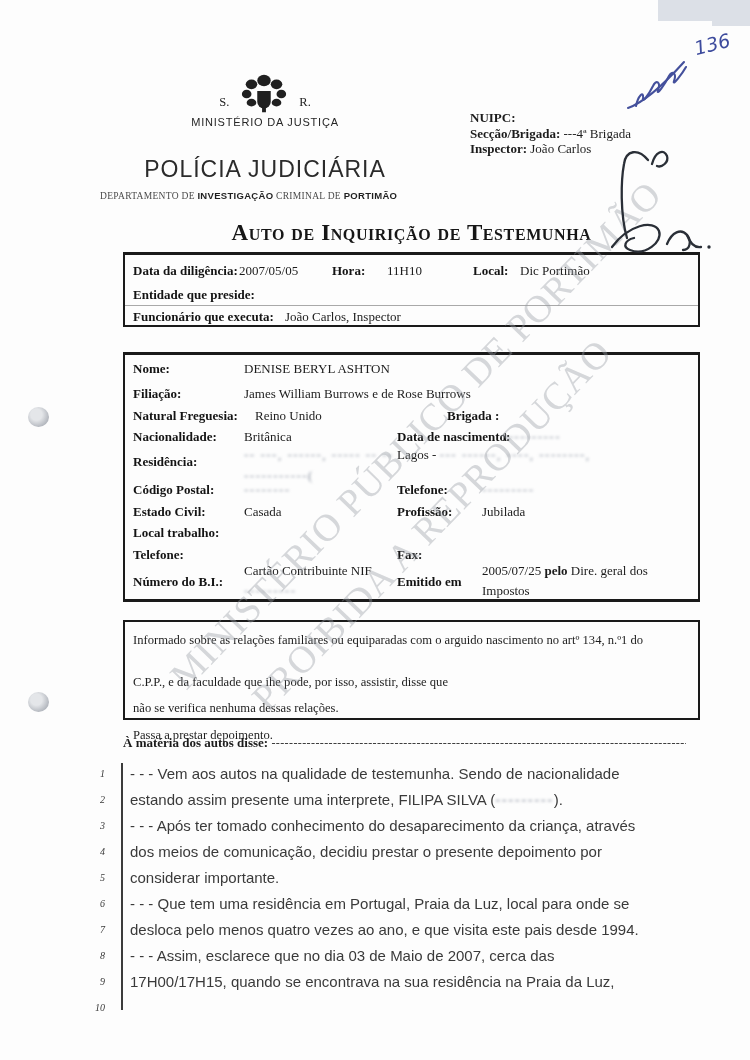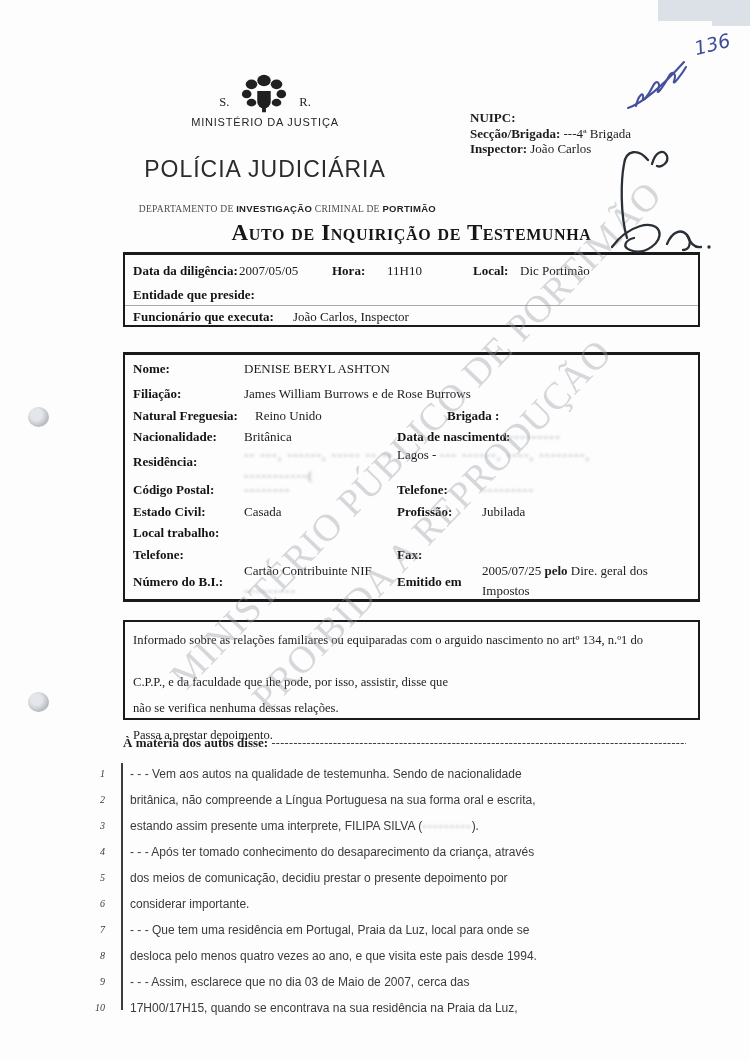--- a/index.html
+++ b/index.html
@@ -24,22 +24,22 @@
   
   .sr-row{position:absolute;left:185px;top:70px;width:160px;height:46px;
           display:flex;align-items:center;justify-content:center;gap:9px;}
   .sr-row .sr{font-size:12.5px;color:#222;align-self:flex-end;padding-bottom:6px;}
   .ministry{position:absolute;left:120px;top:116px;width:290px;text-align:center;
             font-family:"Liberation Sans",sans-serif;font-size:11px;font-weight:500;
             letter-spacing:.8px;color:#262626;}
   .org{position:absolute;left:115px;top:156px;width:300px;text-align:center;
        font-family:"Liberation Sans",sans-serif;font-size:23px;font-weight:500;
        letter-spacing:1px;color:#2b2b2b;}
-  .dept{position:absolute;left:116px;top:190px;width:320px;text-align:right;
-        font-size:9.5px;color:#4a4a4a;letter-spacing:.3px;margin-top:13px;}
+  .dept{position:absolute;left:100px;top:190px;width:320px;text-align:left;
+        font-size:9.5px;color:#4a4a4a;letter-spacing:.3px;}
   .dept b{font-family:"Liberation Sans",sans-serif;font-size:9.5px;color:#1f1f1f;}
   .case-block{position:absolute;left:470px;top:110px;width:250px;font-size:13px;line-height:15.5px;}
   .case-block b{font-weight:700;}
 
   
   .doc-title{position:absolute;left:123px;top:220px;width:577px;text-align:center;
              font-variant:small-caps;font-weight:700;font-size:23px;letter-spacing:.6px;color:#161616;}
 
   
   .box{position:absolute;left:123px;width:577px;box-sizing:border-box;border:2px solid #1a1a1a;background:transparent;}
@@ -57,21 +57,21 @@
            white-space:nowrap;font-size:13px;}
   .materia b{font-weight:700;text-align:right;}
   .materia .dashes{font-size:12px;color:#333;letter-spacing:.4px;}
 
   
   .dep-nums{position:absolute;left:85px;top:761px;width:20px;text-align:right;
             font-style:italic;font-size:10px;color:#3a3a3a;}
   .dep-nums div{height:26px;line-height:26px;}
   .dep-rule{position:absolute;left:121px;top:763px;width:1.5px;height:247px;background:#3c3c3c;}
   .dep-text{position:absolute;left:130px;top:761px;width:552px;
-            font-family:"Liberation Sans",sans-serif;font-size:12px;color:#3a3a3a;}
+            font-family:"Liberation Sans",sans-serif;font-size:15px;color:#3a3a3a;}
   .dep-text .ln{height:26px;line-height:26px;white-space:nowrap;overflow:visible;}
 
   .fitj{white-space:nowrap;}
 
   
   .watermark{position:absolute;left:115px;top:440px;width:580px;transform:rotate(-46deg);
              transform-origin:50% 50%;text-align:center;color:rgba(152,157,165,.40);
              pointer-events:none;z-index:6;}
   .wm1,.wm2{font-size:38px;letter-spacing:1px;white-space:nowrap;font-family:"Liberation Serif",serif;}
   .wm2{margin-top:30px;}
@@ -143,21 +143,21 @@
   <div class="box box1">
     <span class="cell lb" style="left:8px;top:8px">Data da diligência:</span>
     <span class="cell" style="left:114px;top:8px">2007/05/05</span>
     <span class="cell lb" style="left:207px;top:8px">Hora:</span>
     <span class="cell" style="left:262px;top:8px">11H10</span>
     <span class="cell lb" style="left:348px;top:8px">Local:</span>
     <span class="cell" style="left:395px;top:8px">Dic Portimão</span>
     <span class="cell lb" style="left:8px;top:32px">Entidade que preside:</span>
     <div class="box1-line"></div>
     <span class="cell lb" style="left:8px;top:54px">Funcionário que executa:</span>
-    <span class="cell" style="left:168px;top:54px">João Carlos, Inspector</span>
+    <span class="cell" style="left:160px;top:54px">João Carlos, Inspector</span>
   </div>
 
   <div class="box box2">
     <span class="cell lb" style="left:8px;top:6px">Nome:</span>
     <span class="cell" style="left:119px;top:6px">DENISE BERYL ASHTON</span>
 
     <span class="cell lb" style="left:8px;top:31px">Filiação:</span>
     <span class="cell" style="left:119px;top:31px">James William Burrows e de Rose Burrows</span>
 
     <span class="cell lb" style="left:8px;top:53px">Natural Freguesia:</span>
@@ -215,21 +215,20 @@
     <div>5</div>
     <div>6</div>
     <div>7</div>
     <div>8</div>
     <div>9</div>
     <div>10</div>
   </div>
   <div class="dep-rule"></div>
   <div class="dep-text">
     <div class="ln fitj" style="word-spacing: 0px;">- - - Vem aos autos na qualidade de testemunha. Sendo de nacionalidade</div>
-    <div class="ln fitj" style="word-spacing: 0px;">britânica, não compreende a Língua Portuguesa na sua forma oral e escrita,</div>
     <div class="ln"><span>estando assim presente uma interprete, FILIPA SILVA (</span><span class="red">---------</span><span>).</span></div>
     <div class="ln fitj" style="word-spacing: 0px;">- - - Após ter tomado conhecimento do desaparecimento da criança, através</div>
     <div class="ln fitj" style="word-spacing: 0px;">dos meios de comunicação, decidiu prestar o presente depoimento por</div>
     <div class="ln">considerar importante.</div>
     <div class="ln fitj" style="word-spacing: 0px;">- - - Que tem uma residência em Portugal, Praia da Luz, local para onde se</div>
     <div class="ln fitj" style="word-spacing: 0px;">desloca pelo menos quatro vezes ao ano, e que visita este pais desde 1994.</div>
     <div class="ln fitj" style="word-spacing: 0px;">- - - Assim, esclarece que no dia 03 de Maio de 2007, cerca das</div>
     <div class="ln fitj" style="word-spacing: 0px;">17H00/17H15, quando se encontrava na sua residência na Praia da Luz,</div>
   </div>
 

